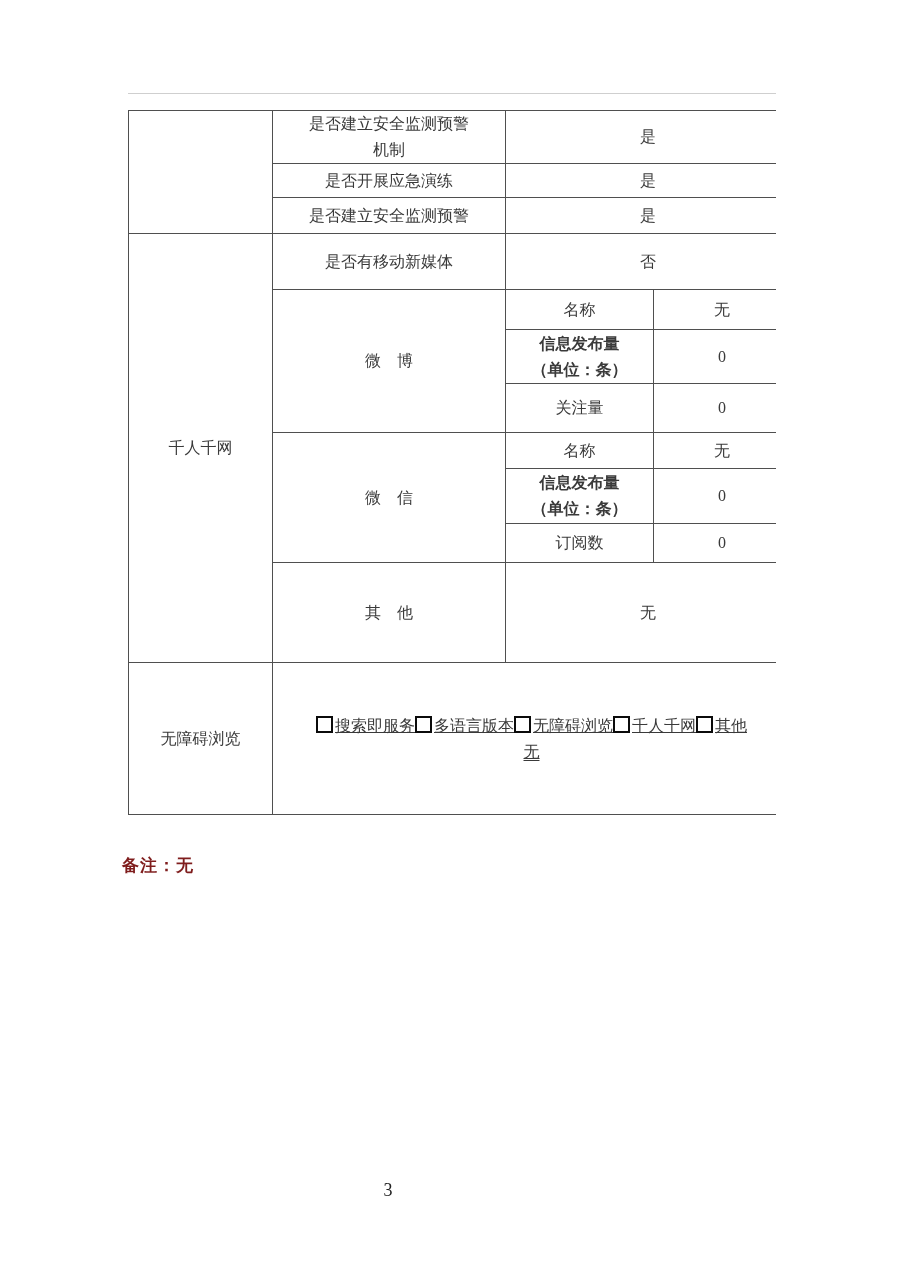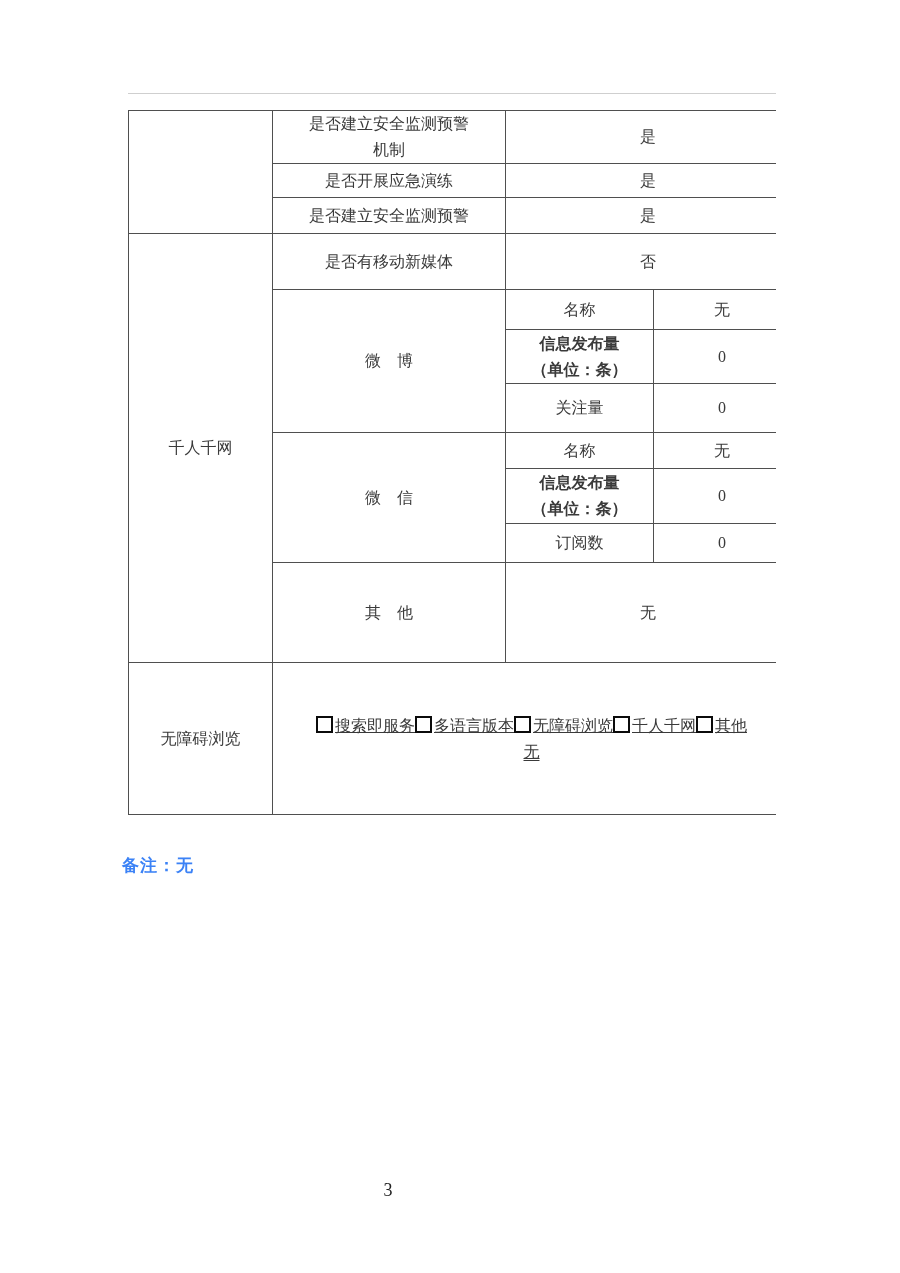--- a/index.html
+++ b/index.html
@@ -62,21 +62,21 @@
   }
   .underline-val{
     text-decoration:underline;
     text-underline-offset:3px;
   }
   .remarks{
     position:absolute;
     left:122px; top:854px;
     font-size:17px;
     font-weight:bold;
-    color:#3b82f6;
+    color:#7f1d1d;
     letter-spacing:1px;
   }
   .page-number{
     position:absolute;
     left:0; top:1180px;
     width:100%;
     text-align:center;
     font-size:18px;
     color:#222222;
   }

